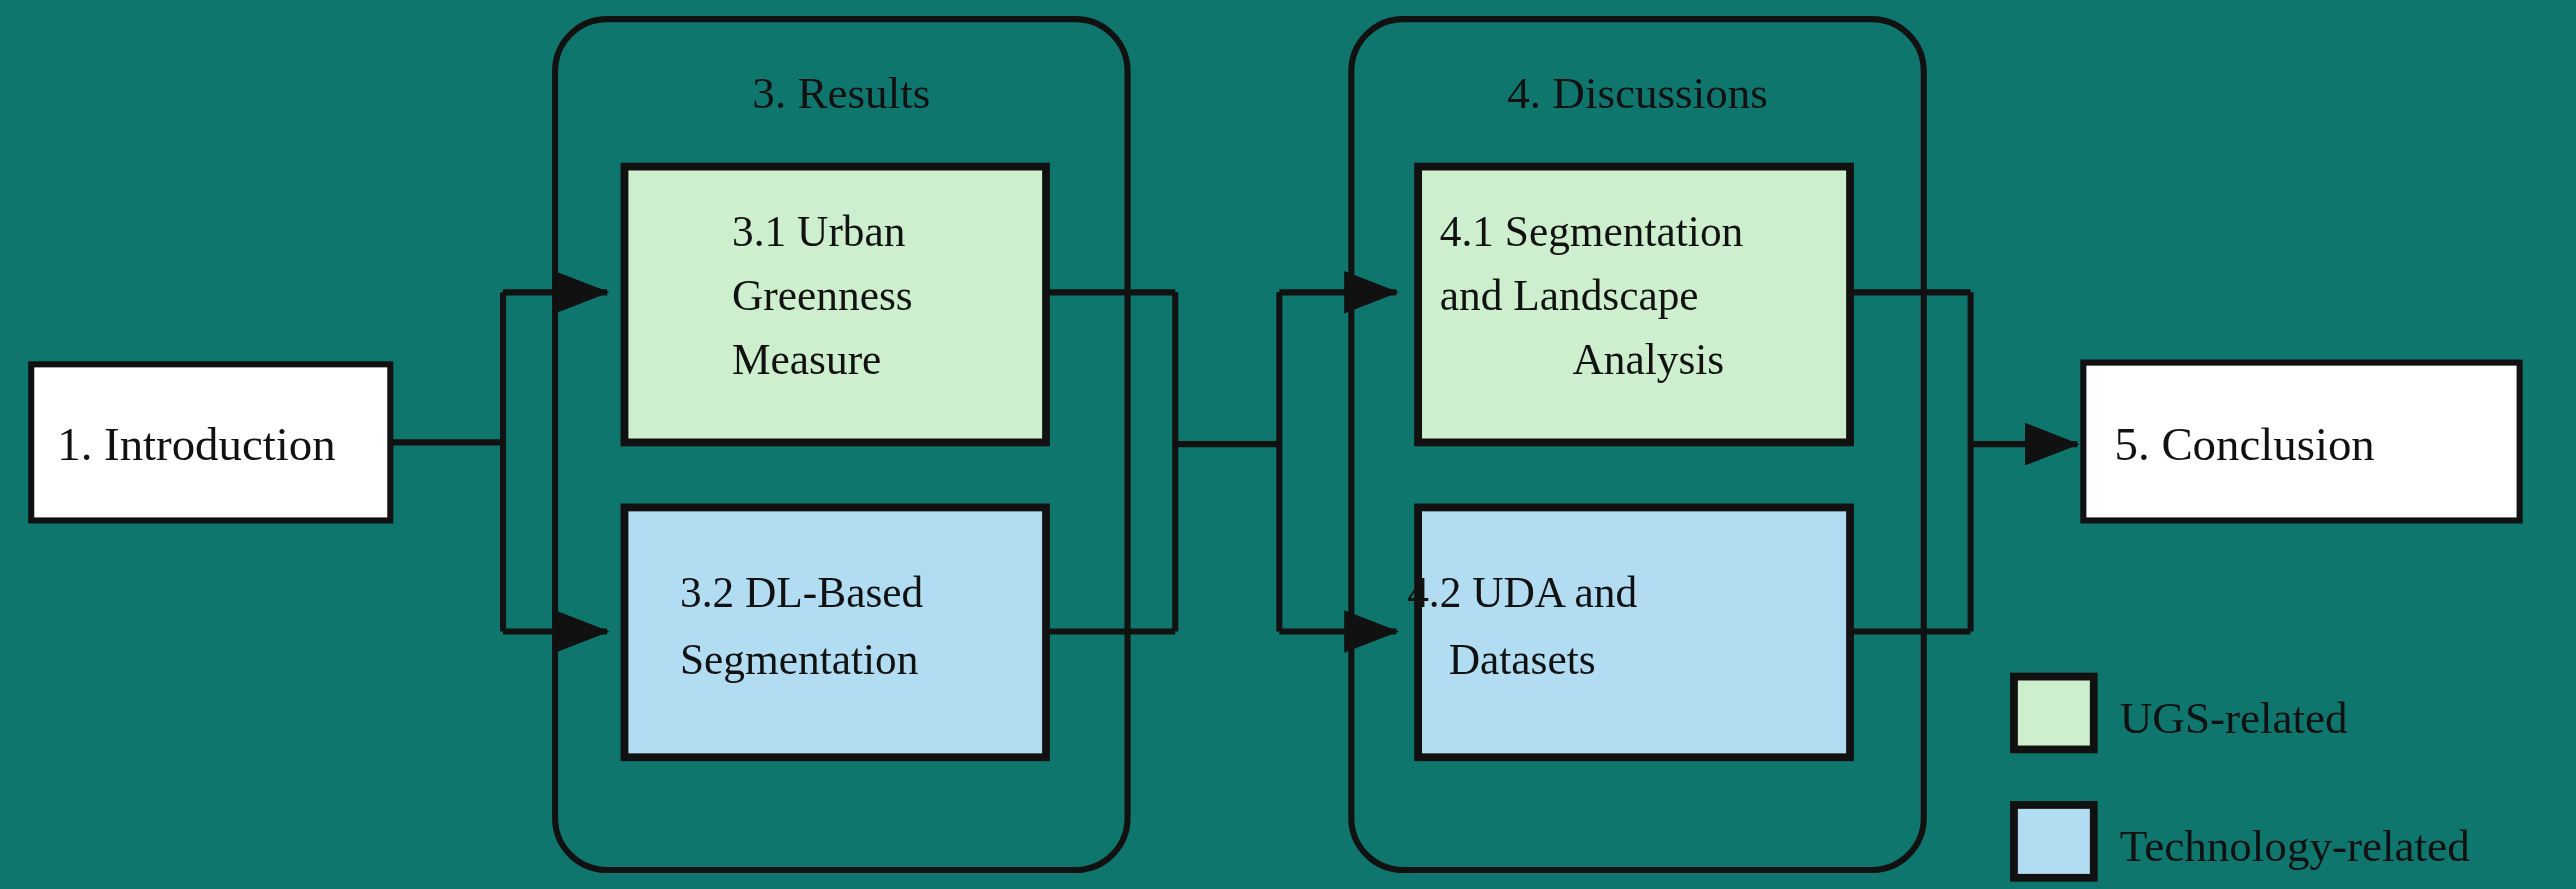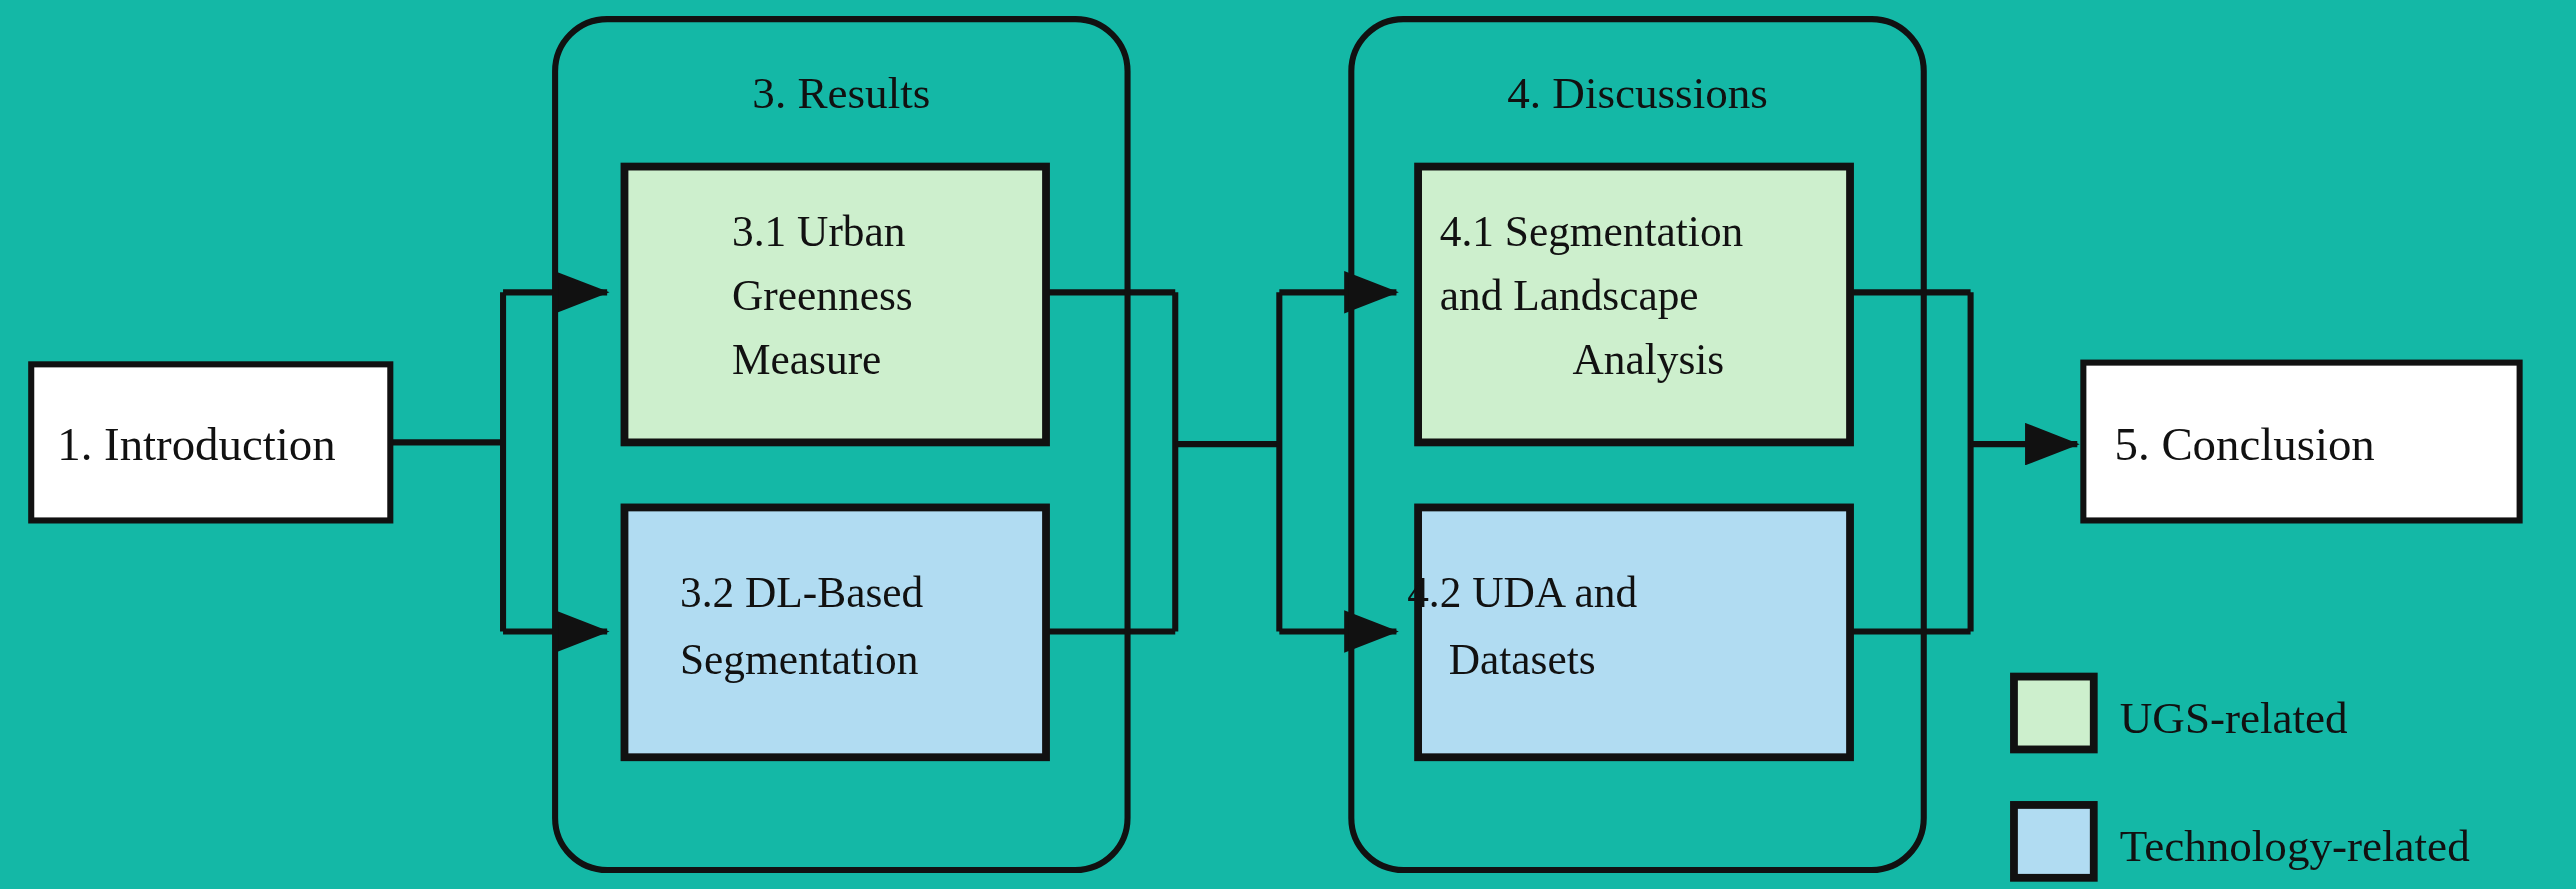--- a/index.html
+++ b/index.html
@@ -4,21 +4,21 @@
 <style>
   html, body {
     margin: 0;
     padding: 0;
     background: #ffffff;
   }
   #canvas {
     position: relative;
     width: 2576px;
     height: 890px;
-    background: #14b8a6;
+    background: #0f766e;
     overflow: hidden;
   }
   svg#diagram {
     display: block;
     width: 2576px;
     height: 890px;
   }
   .node-text {
     font-family: "Liberation Serif", "DejaVu Serif", serif;
     fill: #111111;

